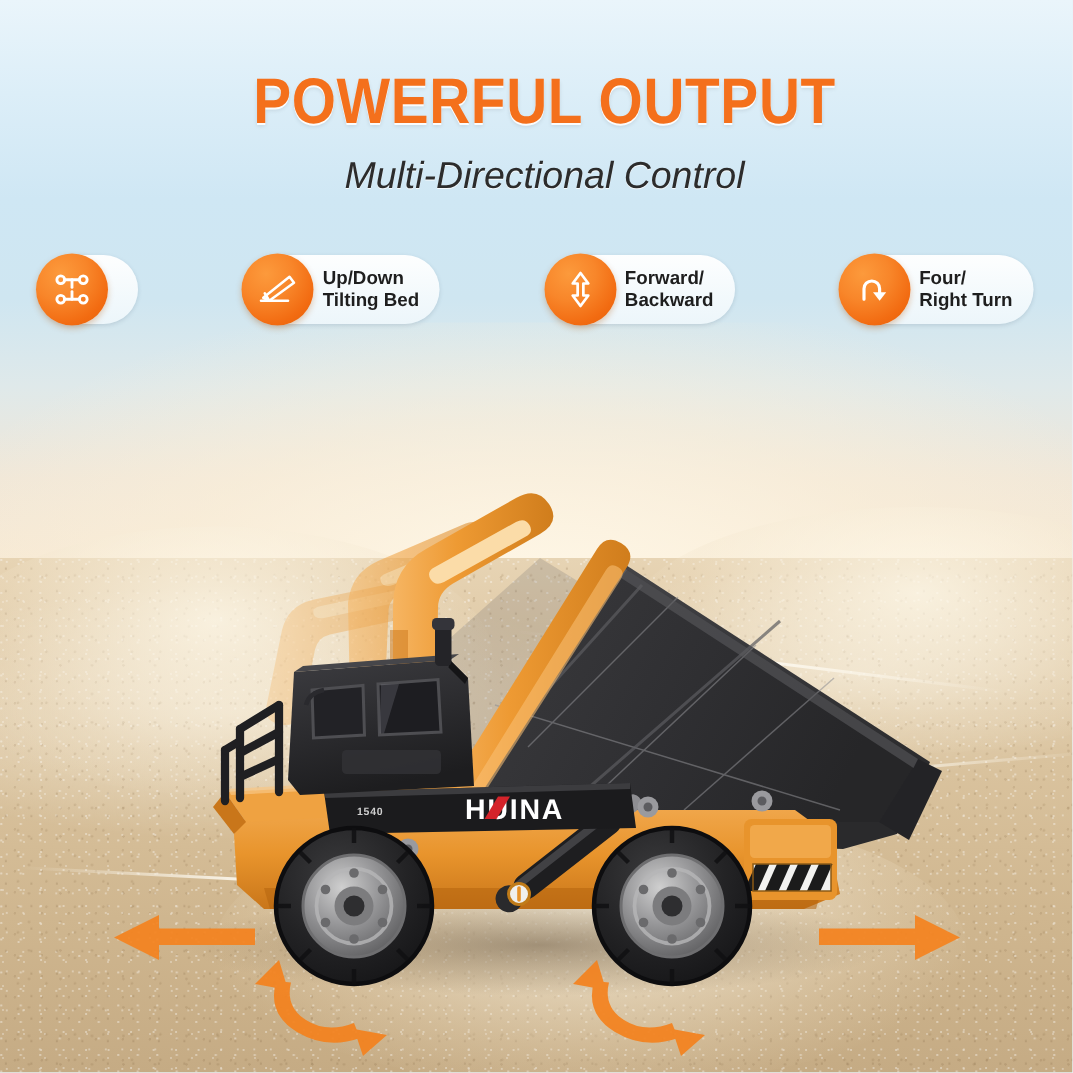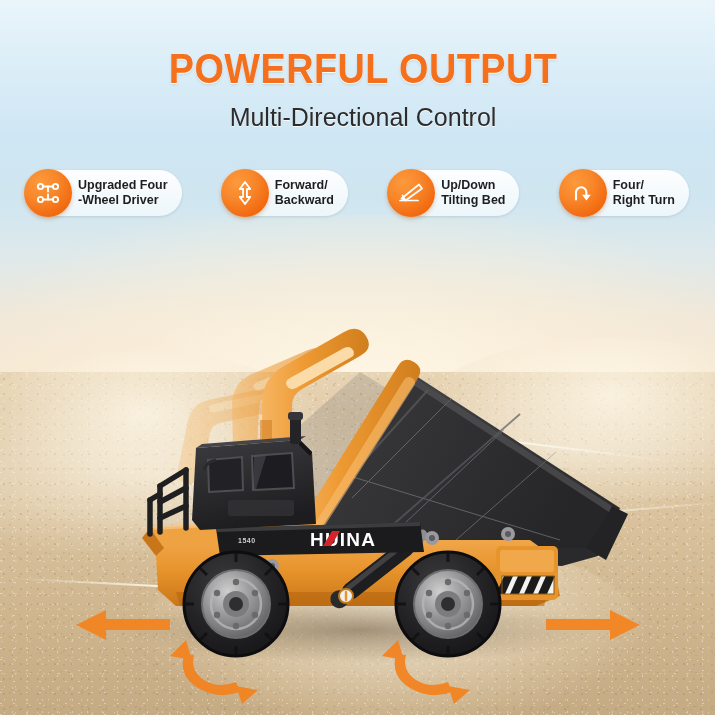--- a/index.html
+++ b/index.html
@@ -61,20 +61,21 @@
   .headline-wrap { position:absolute; left:0; right:0; top:44px; text-align:center;padding-left:11px; }
   .headline {
     font-size:43px; font-weight:bold; letter-spacing:.5px;
     color:#F4701C; font-family:"Liberation Sans Narrow","Liberation Sans",sans-serif;
     transform:scaleX(.88); transform-origin:center;
     text-shadow:0 1px 0 rgba(255,255,255,.9), 0 2px 3px rgba(0,0,0,.10);
   }
   .subhead {
     margin-top:10px; font-size:25px; color:#2c2c2c; font-weight:400;
     text-shadow:0 1px 0 rgba(255,255,255,.8);
+    font-style:italic;
   }
 
   
   .badges {
     position:absolute; top:170px; left:26px; right:26px;
     display:flex; justify-content:space-between; align-items:center;
   }
   .badge {
     position:relative; display:flex; align-items:center;
     height:46px; padding-right:14px;
@@ -130,46 +131,44 @@
             <circle cx="22.5" cy="8.5" r="2.6"></circle>
           <line x1="10.1" y1="8.5" x2="19.9" y2="8.5"></line>
           <line x1="15" y1="8.5" x2="15" y2="13.6"></line>
           <circle cx="7.5" cy="21.5" r="2.6"></circle>
             <circle cx="22.5" cy="21.5" r="2.6"></circle>
           <line x1="10.1" y1="21.5" x2="19.9" y2="21.5"></line>
           <line x1="15" y1="21.5" x2="15" y2="16.4"></line>
         </g>
       </svg>
     </span>
-    <span class="badge-text">Upgraded Four
--Wheel Driver</span>
-  </div>
-
-  <div class="badge">
-    <span class="badge-icon">
-      <svg width="30" height="30" viewBox="0 0 30 30">
-        <path d="M15 4 L20.2 11 H16.9 V19 H20.2 L15 26 L9.8 19 H13.1 V11 H9.8 Z" fill="none" stroke="#fff" stroke-width="1.8" stroke-linejoin="round"></path>
-      </svg>
-    </span>
-    <span class="badge-text">Forward/
-Backward</span>
   </div>
 
   <div class="badge">
     <span class="badge-icon">
       <svg width="30" height="30" viewBox="0 0 30 30">
         <g fill="none" stroke="#fff" stroke-width="1.7" stroke-linejoin="round" stroke-linecap="round">
           <path d="M5.5 20.5 L23 6.5 L26 10.5 L9.5 22.5 Z"></path>
           <path d="M4 22.5 H22"></path>
           <path d="M9.5 22.5 L6.5 17.5"></path>
         </g>
       </svg>
     </span>
     <span class="badge-text">Up/Down
 Tilting Bed</span>
+  </div>
+
+  <div class="badge">
+    <span class="badge-icon">
+      <svg width="30" height="30" viewBox="0 0 30 30">
+        <path d="M15 4 L20.2 11 H16.9 V19 H20.2 L15 26 L9.8 19 H13.1 V11 H9.8 Z" fill="none" stroke="#fff" stroke-width="1.8" stroke-linejoin="round"></path>
+      </svg>
+    </span>
+    <span class="badge-text">Forward/
+Backward</span>
   </div>
 
   <div class="badge">
     <span class="badge-icon">
       <svg width="30" height="30" viewBox="0 0 30 30">
         <path d="M8 21.5 V14.5 a5.2 5.2 0 0 1 10.4 0 V18" fill="none" stroke="#fff" stroke-width="2.1" stroke-linecap="round"></path>
         <path d="M18.4 22.5 L14 16.8 H22.8 Z" fill="#fff"></path>
       </svg>
     </span>
     <span class="badge-text">Four/

